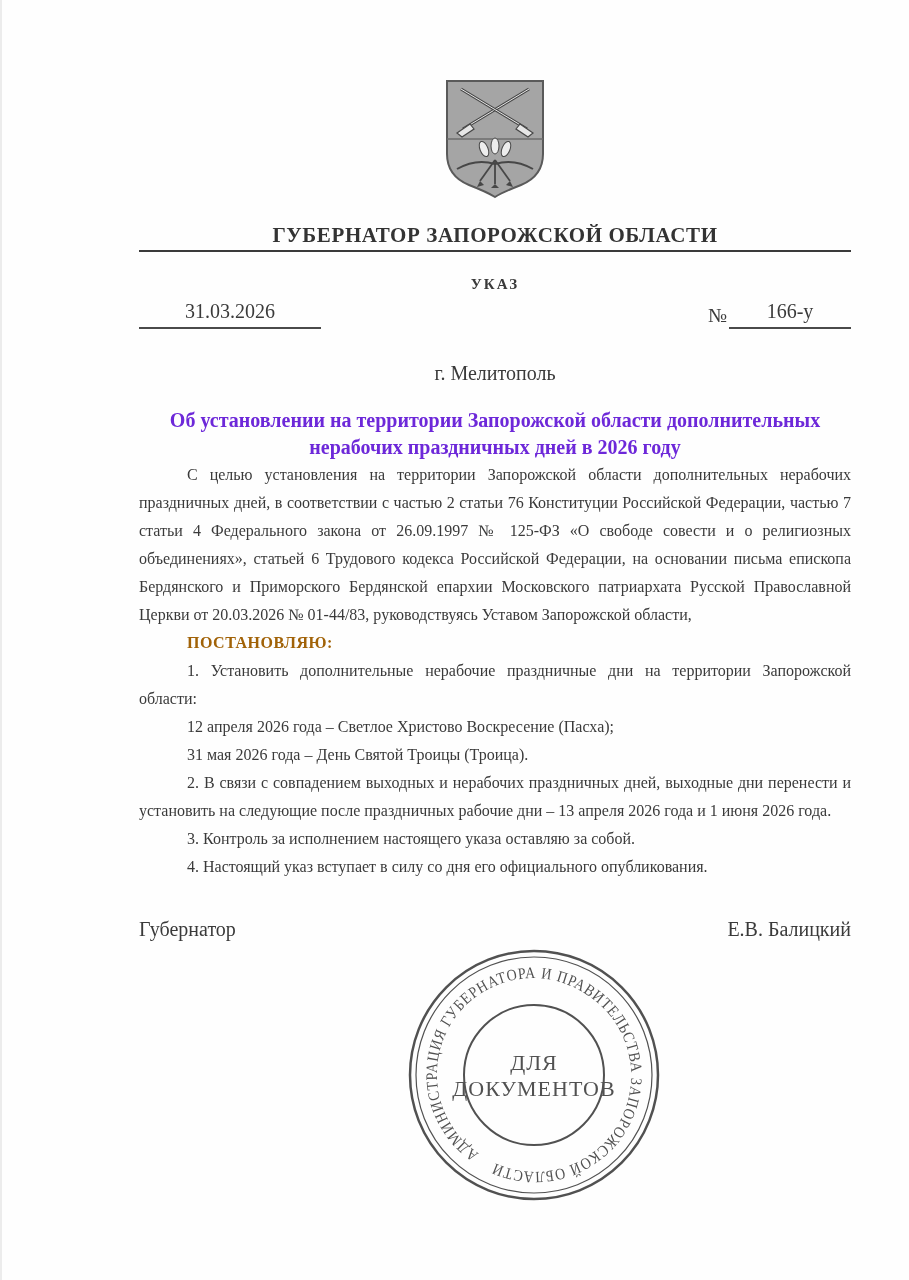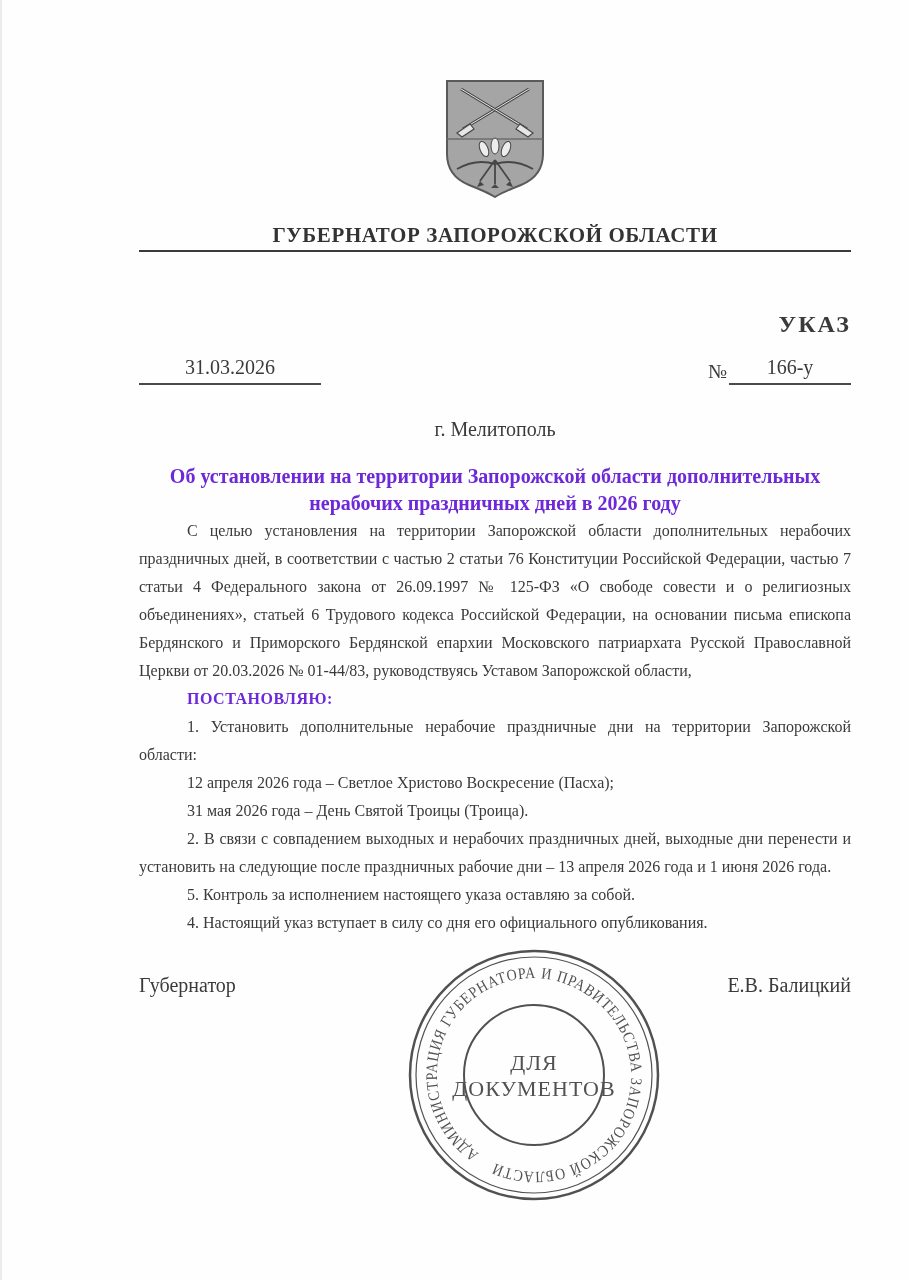--- a/index.html
+++ b/index.html
@@ -35,30 +35,30 @@
     letter-spacing: 0.6px;
     color: #333333;
   }
   .org-rule {
     margin-top: 2px;
     border-bottom: 2px solid #3a3a3a;
     height: 0;
   }
 
   .doc-type {
-    margin-top: 60px;
-    text-align: right;
-    font-weight: bold;
-    font-size: 24px;
+    margin-top: 20px;
+    text-align: center;
+    font-weight: bold;
+    font-size: 15px;
     line-height: 24px;
     letter-spacing: 2px;
   }
 
   .meta-row {
-    margin-top: 20px;
+    margin-top: 4px;
     display: flex;
     justify-content: space-between;
     align-items: flex-end;
     font-size: 20px;
   }
   .date-block {
     width: 182px;
     text-align: center;
     padding-bottom: 4px;
     border-bottom: 2px solid #4a4a4a;
@@ -95,21 +95,21 @@
     line-height: 28px;
     text-align: justify;
     text-indent: 48px;
   }
   .preamble { margin-top: 14px; }
   .resolution {
     margin-top: 8px;
     font-weight: bold;
     letter-spacing: 0.5px;
     text-align: left;
-    color: #6d28d9;
+    color: #a16207;
   }
 
   .signature-row {
     margin-top: 34px;
     display: flex;
     justify-content: space-between;
     align-items: flex-end;
     font-size: 20px;
     line-height: 28px;
     gap: 26px;
@@ -183,21 +183,21 @@
 
     <div class="title">Об установлении на территории Запорожской области дополнительных нерабочих праздничных дней в 2026 году</div>
 
     <p class="para preamble">С целью установления на территории Запорожской области дополнительных нерабочих праздничных дней, в соответствии с частью 2 статьи 76 Конституции Российской Федерации, частью 7 статьи 4 Федерального закона от 26.09.1997 № 125-ФЗ «О свободе совести и о религиозных объединениях», статьей 6 Трудового кодекса Российской Федерации, на основании письма епископа Бердянского и Приморского Бердянской епархии Московского патриархата Русской Православной Церкви от 20.03.2026 № 01-44/83, руководствуясь Уставом Запорожской области,</p>
 
     <p class="para resolution">ПОСТАНОВЛЯЮ:</p>
     <p class="para">1. Установить дополнительные нерабочие праздничные дни на территории Запорожской области:</p>
     <p class="para">12 апреля 2026 года – Светлое Христово Воскресение (Пасха);</p>
     <p class="para">31 мая 2026 года – День Святой Троицы (Троица).</p>
     <p class="para">2. В связи с совпадением выходных и нерабочих праздничных дней, выходные дни перенести и установить на следующие после праздничных рабочие дни – 13 апреля 2026 года и 1 июня 2026 года.</p>
-    <p class="para">5. Контроль за исполнением настоящего указа оставляю за собой.</p>
+    <p class="para">3. Контроль за исполнением настоящего указа оставляю за собой.</p>
     <p class="para">4. Настоящий указ вступает в силу со дня его официального опубликования.</p>
 
     <div class="signature-row">
       <div>
         <div>Губернатор</div>
       </div>
       <div class="sig-name">Е.В. Балицкий</div>
     </div>
   </div>
 

